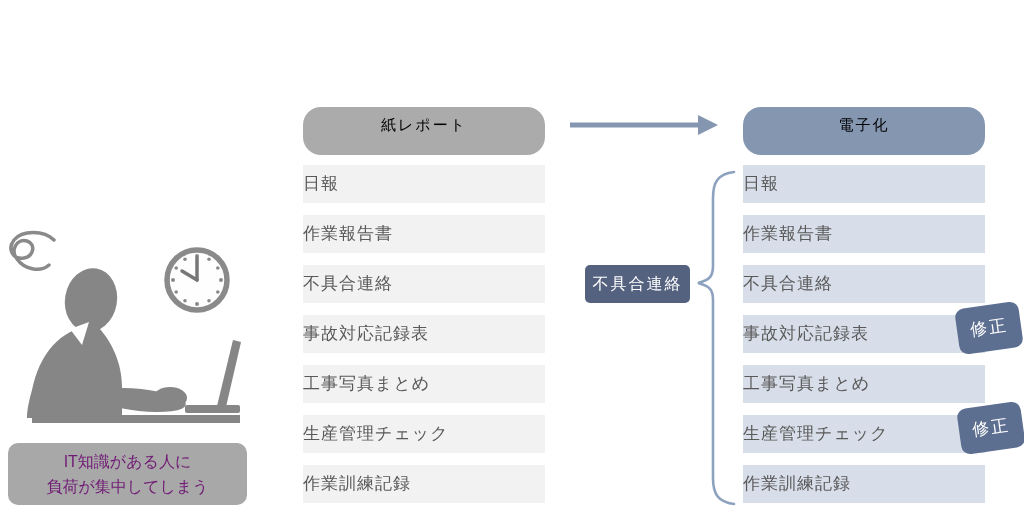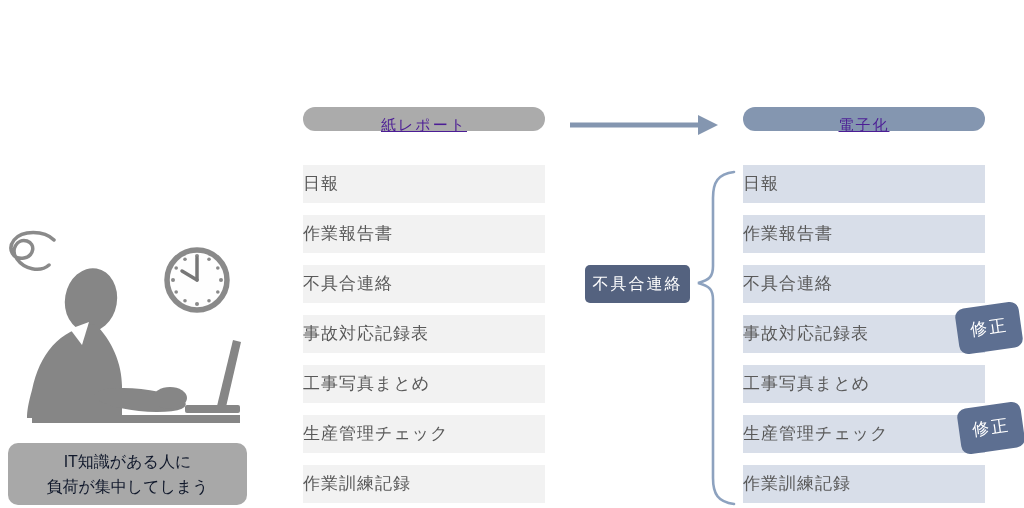--- a/index.html
+++ b/index.html
@@ -1,22 +1,22 @@
 <!DOCTYPE html>
 <html><head>
 <meta charset="utf-8">
 <style>
   html,body{margin:0;padding:0;background:#ffffff;}
   body{width:1024px;height:508px;position:relative;overflow:hidden;
        font-family:"Liberation Sans","DejaVu Sans",sans-serif;}
   .stage{position:absolute;left:0;top:0;width:1024px;height:508px;}
 
   
-  .pill{position:absolute;top:107px;width:242px;height:24px;border-radius:18px;
-        color:#4c1d95;font-size:15px;line-height:36px;text-align:center;letter-spacing:2px;text-decoration:underline;}
+  .pill{position:absolute;top:107px;width:242px;height:48px;border-radius:18px;
+        color:#000000;font-size:15px;line-height:36px;text-align:center;letter-spacing:2px;}
   .pill.paper{left:303px;background:#ababab;}
   .pill.digital{left:743px;background:#8496b0;}
 
   
   .col{position:absolute;top:165px;width:242px;height:340px;}
   .col.paper{left:303px;}
   .col.digital{left:743px;}
   .row{position:absolute;left:0;width:242px;height:38px;
        font-size:17px;line-height:38px;color:#595959;letter-spacing:1px;}
   .col.paper .row{background:#f2f2f2;}
@@ -36,21 +36,21 @@
   
   .fixbadge{position:absolute;width:64px;height:46px;border-radius:9px;background:#5d6f91;
             color:#ffffff;font-size:17px;line-height:46px;text-align:center;letter-spacing:2px;
             transform:rotate(-8deg);}
   .fixbadge.one{left:957px;top:305px;}
   .fixbadge.two{left:959px;top:405px;}
 
   
   .illus-svg{position:absolute;left:0px;top:228px;}
   .caption{position:absolute;left:8px;top:443px;width:239px;height:62px;border-radius:10px;
-           background:#a8a8a8;color:#0f172a;font-size:16px;text-align:center;
+           background:#a8a8a8;color:#701a75;font-size:16px;text-align:center;
            line-height:25px;padding-top:6px;box-sizing:border-box;}
 </style>
 </head>
 <body>
 
 <div class="stage">
 
   <svg class="illus-svg" width="252" height="200" viewBox="0 0 252 200">
 
     <g>

